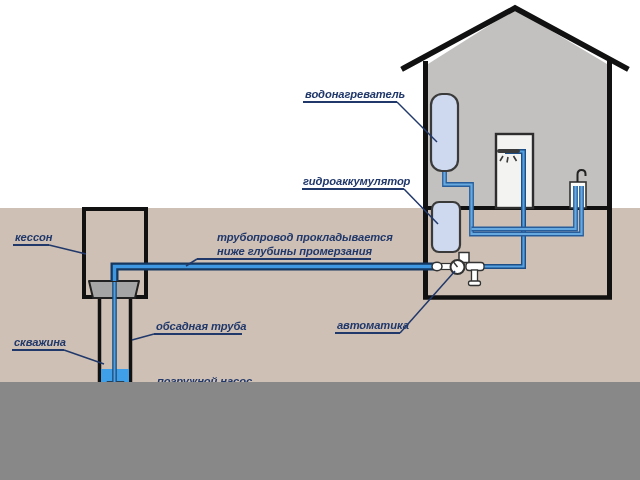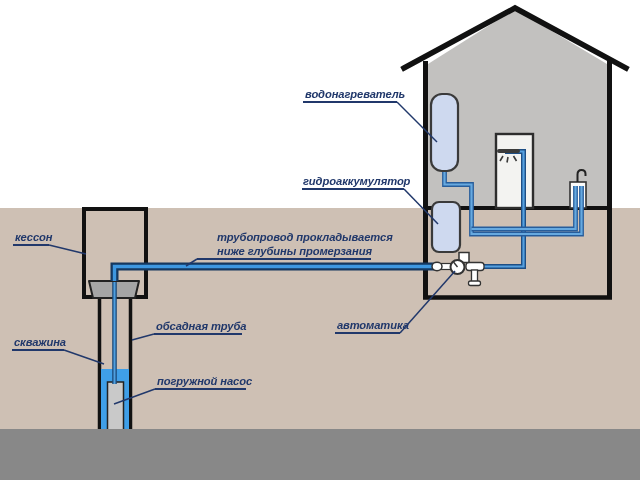--- a/index.html
+++ b/index.html
@@ -13,21 +13,21 @@
     --pipe-dark:#15375f;
     --pipe-core:#3e97e0;
     --dist-edge:#275d9b;
     --dist-core:#66a9e0;
     --metal:#a5a5a5;
     --pump:#c9c9c9;
     --navy:#21386b;
   }
   html,body{margin:0;padding:0;background:#888;}
   .stage{
-    width:640px;height:429px;position:relative;background:var(--sky);
+    width:640px;height:382px;position:relative;background:var(--sky);
     overflow:hidden;font-family:"Liberation Sans",sans-serif;
   }
   svg{display:block}
   .lbl{
     font-family:"Liberation Sans","DejaVu Sans",sans-serif;
     font-style:italic;font-weight:bold;font-size:11.2px;
     fill:var(--navy);letter-spacing:-0.1px;
   }
   .underline{stroke:var(--navy);stroke-width:1.8;}
   .leader{stroke:var(--navy);stroke-width:1.5;fill:none;}

